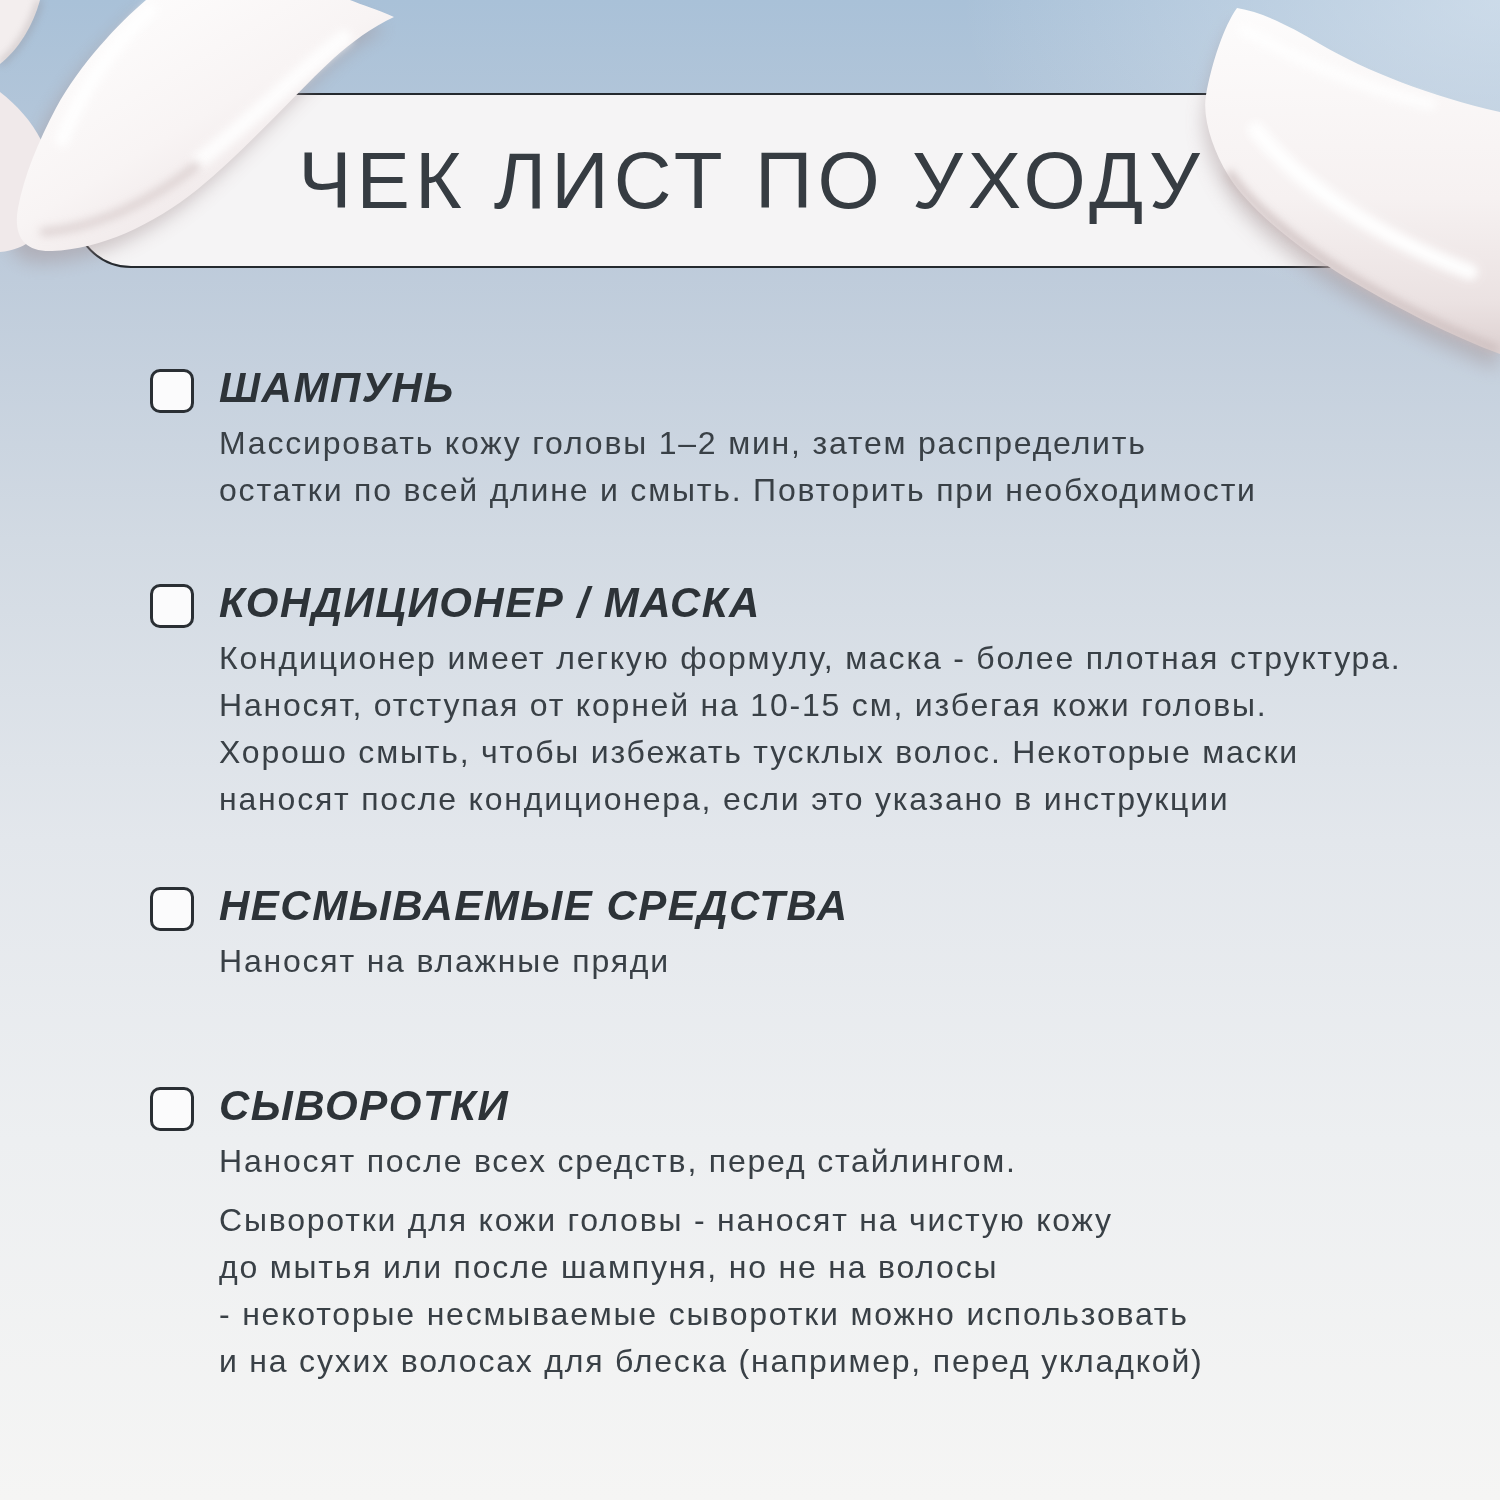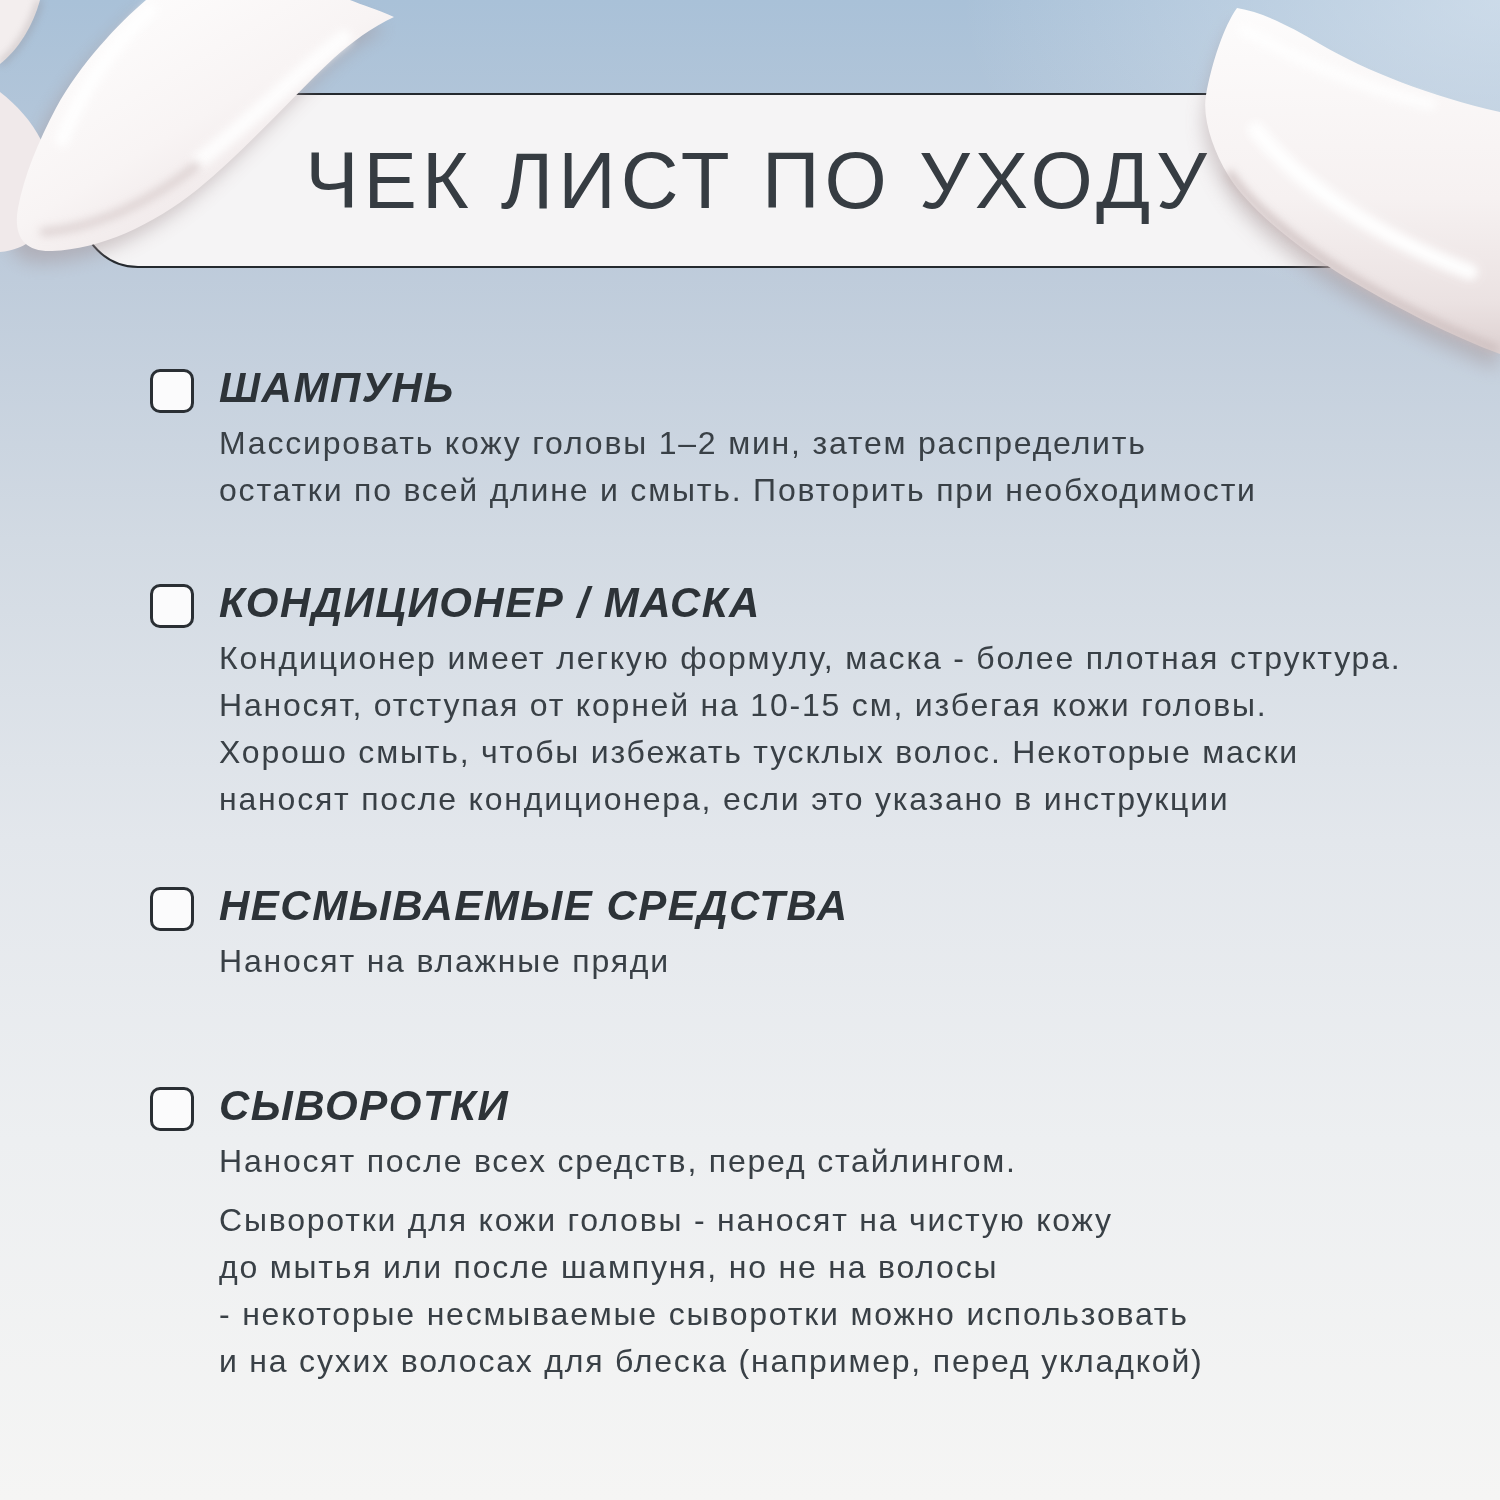--- a/index.html
+++ b/index.html
@@ -9,21 +9,21 @@
     overflow: hidden;
     font-family: "Liberation Sans", sans-serif;
     background:
       radial-gradient(900px 520px at 100% 0%, rgba(238,244,250,0.50), rgba(238,244,250,0) 60%),
       linear-gradient(180deg, #a9c1d8 0%, #bccada 16%, #d2dae3 36%, #e3e7ec 56%, #edeff1 76%, #f5f5f4 100%);
   }
 
   
   .title-card {
     position: absolute;
-    left: 80px; top: 93px;
+    left: 73px; top: 93px;
     width: 1357px; height: 175px;
     background: #f5f4f5;
     border: 2px solid #24292e;
     border-radius: 58px;
     box-sizing: border-box;
     display: flex; align-items: center; justify-content: center;
     z-index: 1;
   }
   .title-card h1 {
     margin: 0;

